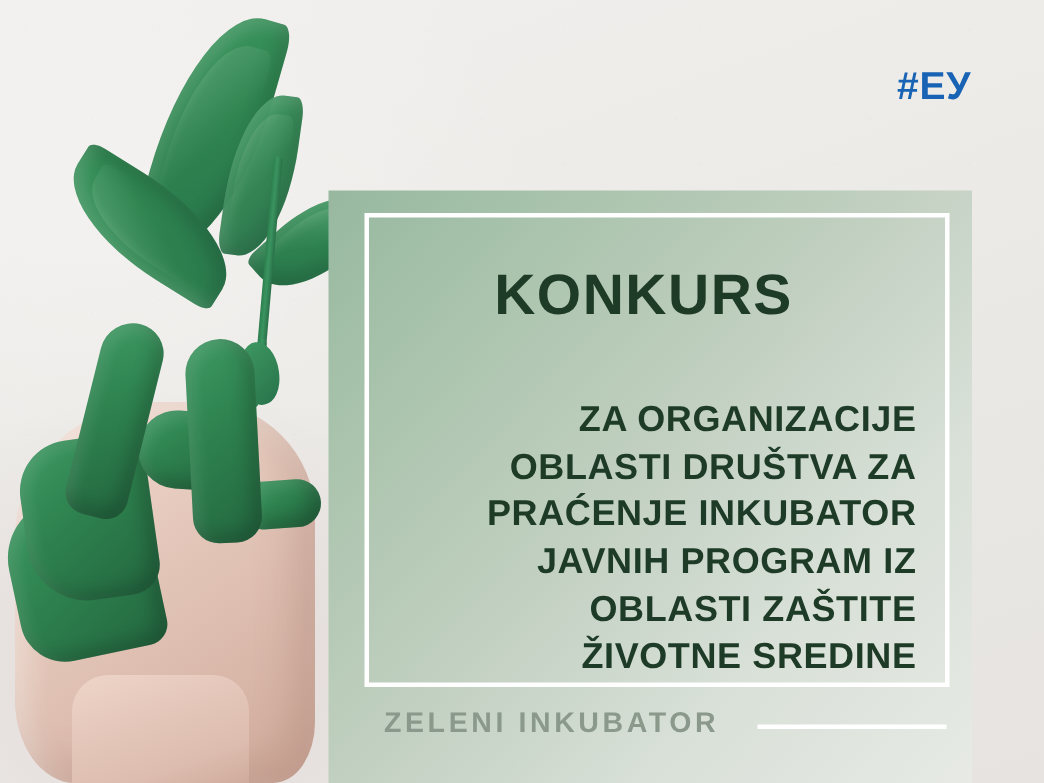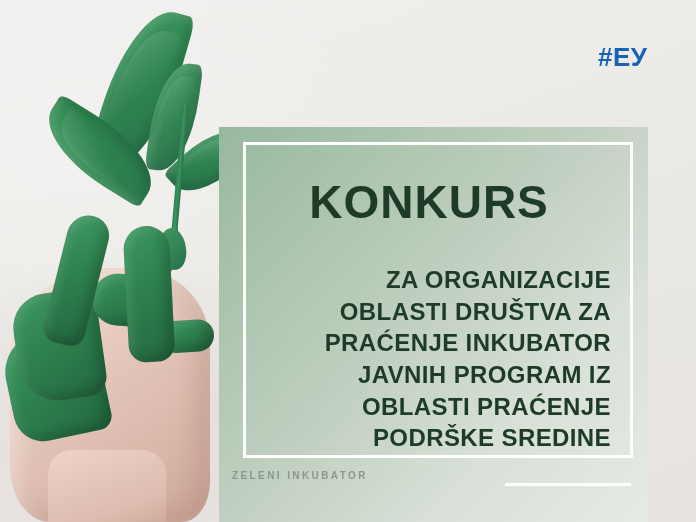--- a/index.html
+++ b/index.html
@@ -104,34 +104,34 @@
   }
   .panel-frame {
     position:absolute; left:243px; top:142px; width:390px; height:316px;
     border:3px solid #ffffff;
   }
 
   
   .title {
     position:absolute; left:243px; top:178px; width:372px;
     text-align:center;
-    font-size:46px; font-weight:bold; letter-spacing:1px;
+    font-size:38px; font-weight:bold; letter-spacing:1px;
     color:#1d3b26; line-height:1.05;
   }
   .subtitle {
     position:absolute; left:243px; top:264px; width:368px;
     text-align:right;
     font-size:24px; font-weight:bold; letter-spacing:.4px;
     color:#1d3b26; line-height:1.32;
   }
   .subtitle .ln { display:block; white-space:nowrap; }
 
   .footer {
-    position:absolute; left:232px; top:468px;
-    font-size:10px; font-weight:bold; letter-spacing:2.4px;
+    position:absolute; left:256px; top:468px;
+    font-size:19px; font-weight:bold; letter-spacing:2.4px;
     color:#8b998c; line-height:1.55;
   }
   .footer .ln { display:block; white-space:nowrap; }
   .footer-rule {
     position:absolute; left:505px; top:483px; width:126px; height:3px;
     background:#ffffff;
   }
 
   
   .logo {
@@ -172,22 +172,22 @@
   <div class="panel"></div>
   <div class="panel-frame"></div>
 
   <div class="title">KONKURS</div>
 
   <div class="subtitle">
     <span class="ln">ZA ORGANIZACIJE</span>
     <span class="ln">OBLASTI DRUŠTVA ZA</span>
     <span class="ln">PRAĆENJE INKUBATOR</span>
     <span class="ln">JAVNIH PROGRAM IZ</span>
-    <span class="ln">OBLASTI PRAĆENJE</span>
-    <span class="ln">PODRŠKE SREDINE</span>
+    <span class="ln">OBLASTI ZAŠTITE</span>
+    <span class="ln">ŽIVOTNE SREDINE</span>
   </div>
 
   <div class="footer">
     <span class="ln">ZELENI INKUBATOR</span>
   </div>
   <div class="footer-rule"></div>
 
   <div class="logo">
     <span class="ln">#ЕУ</span>
   </div>

